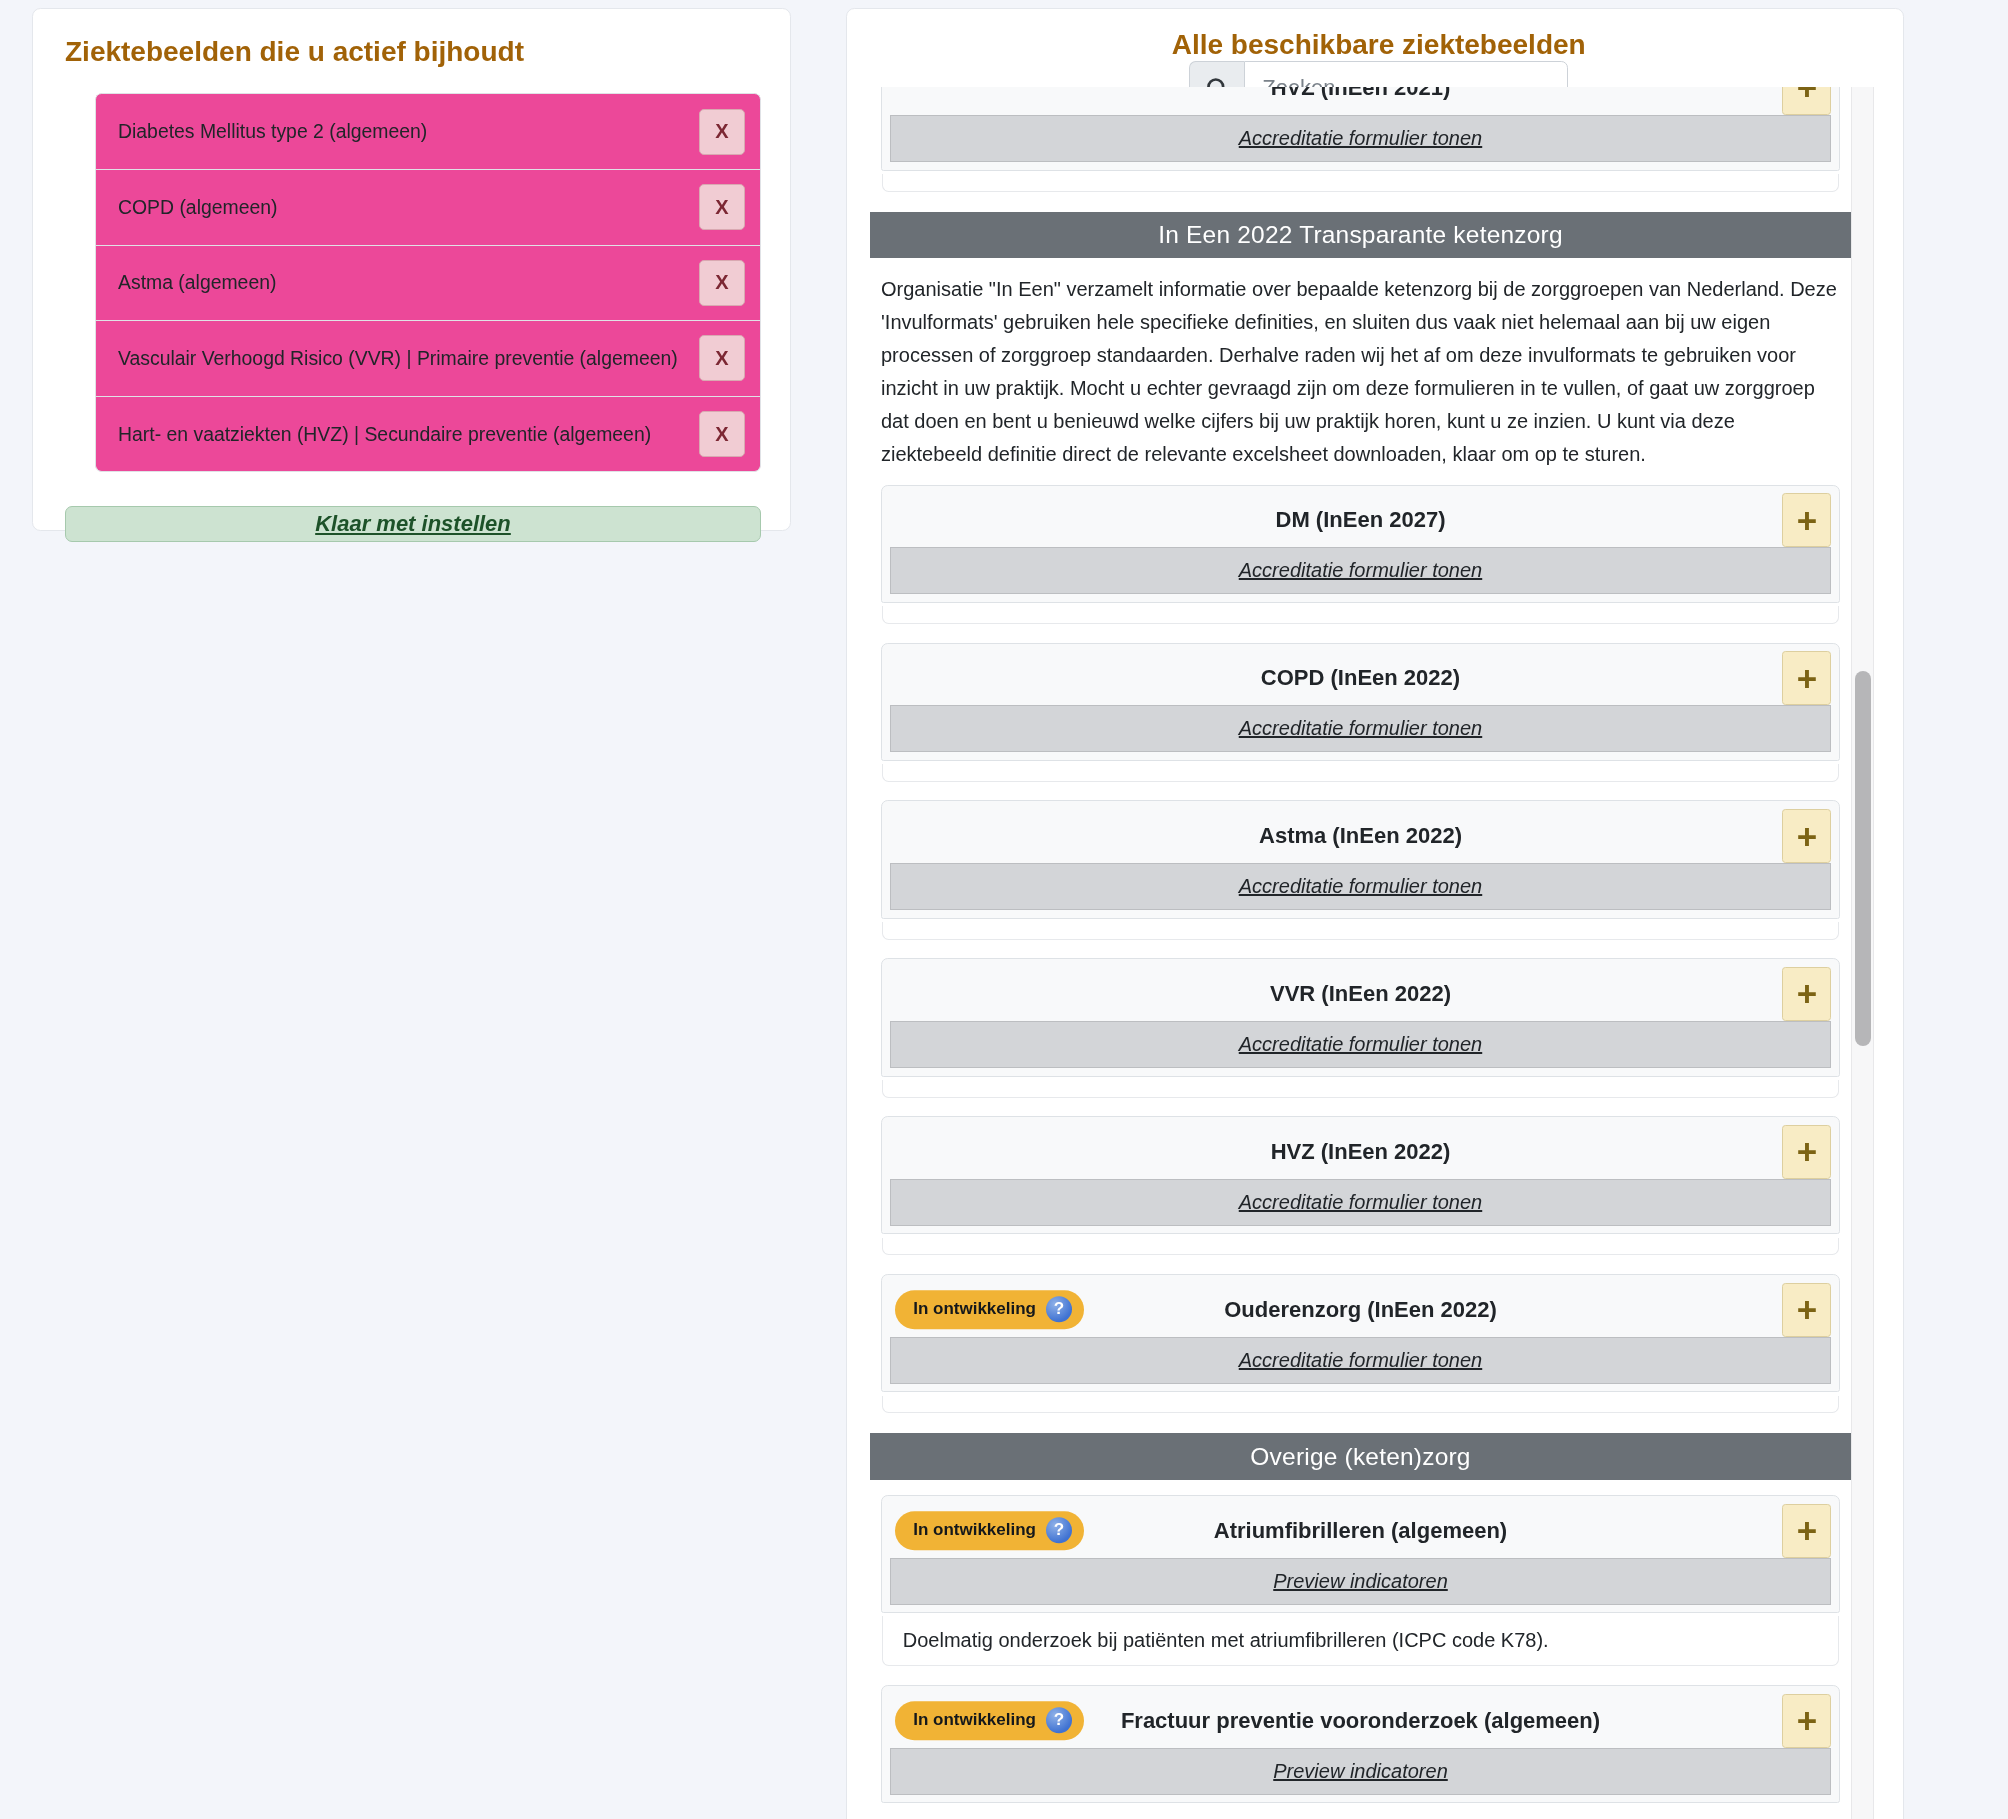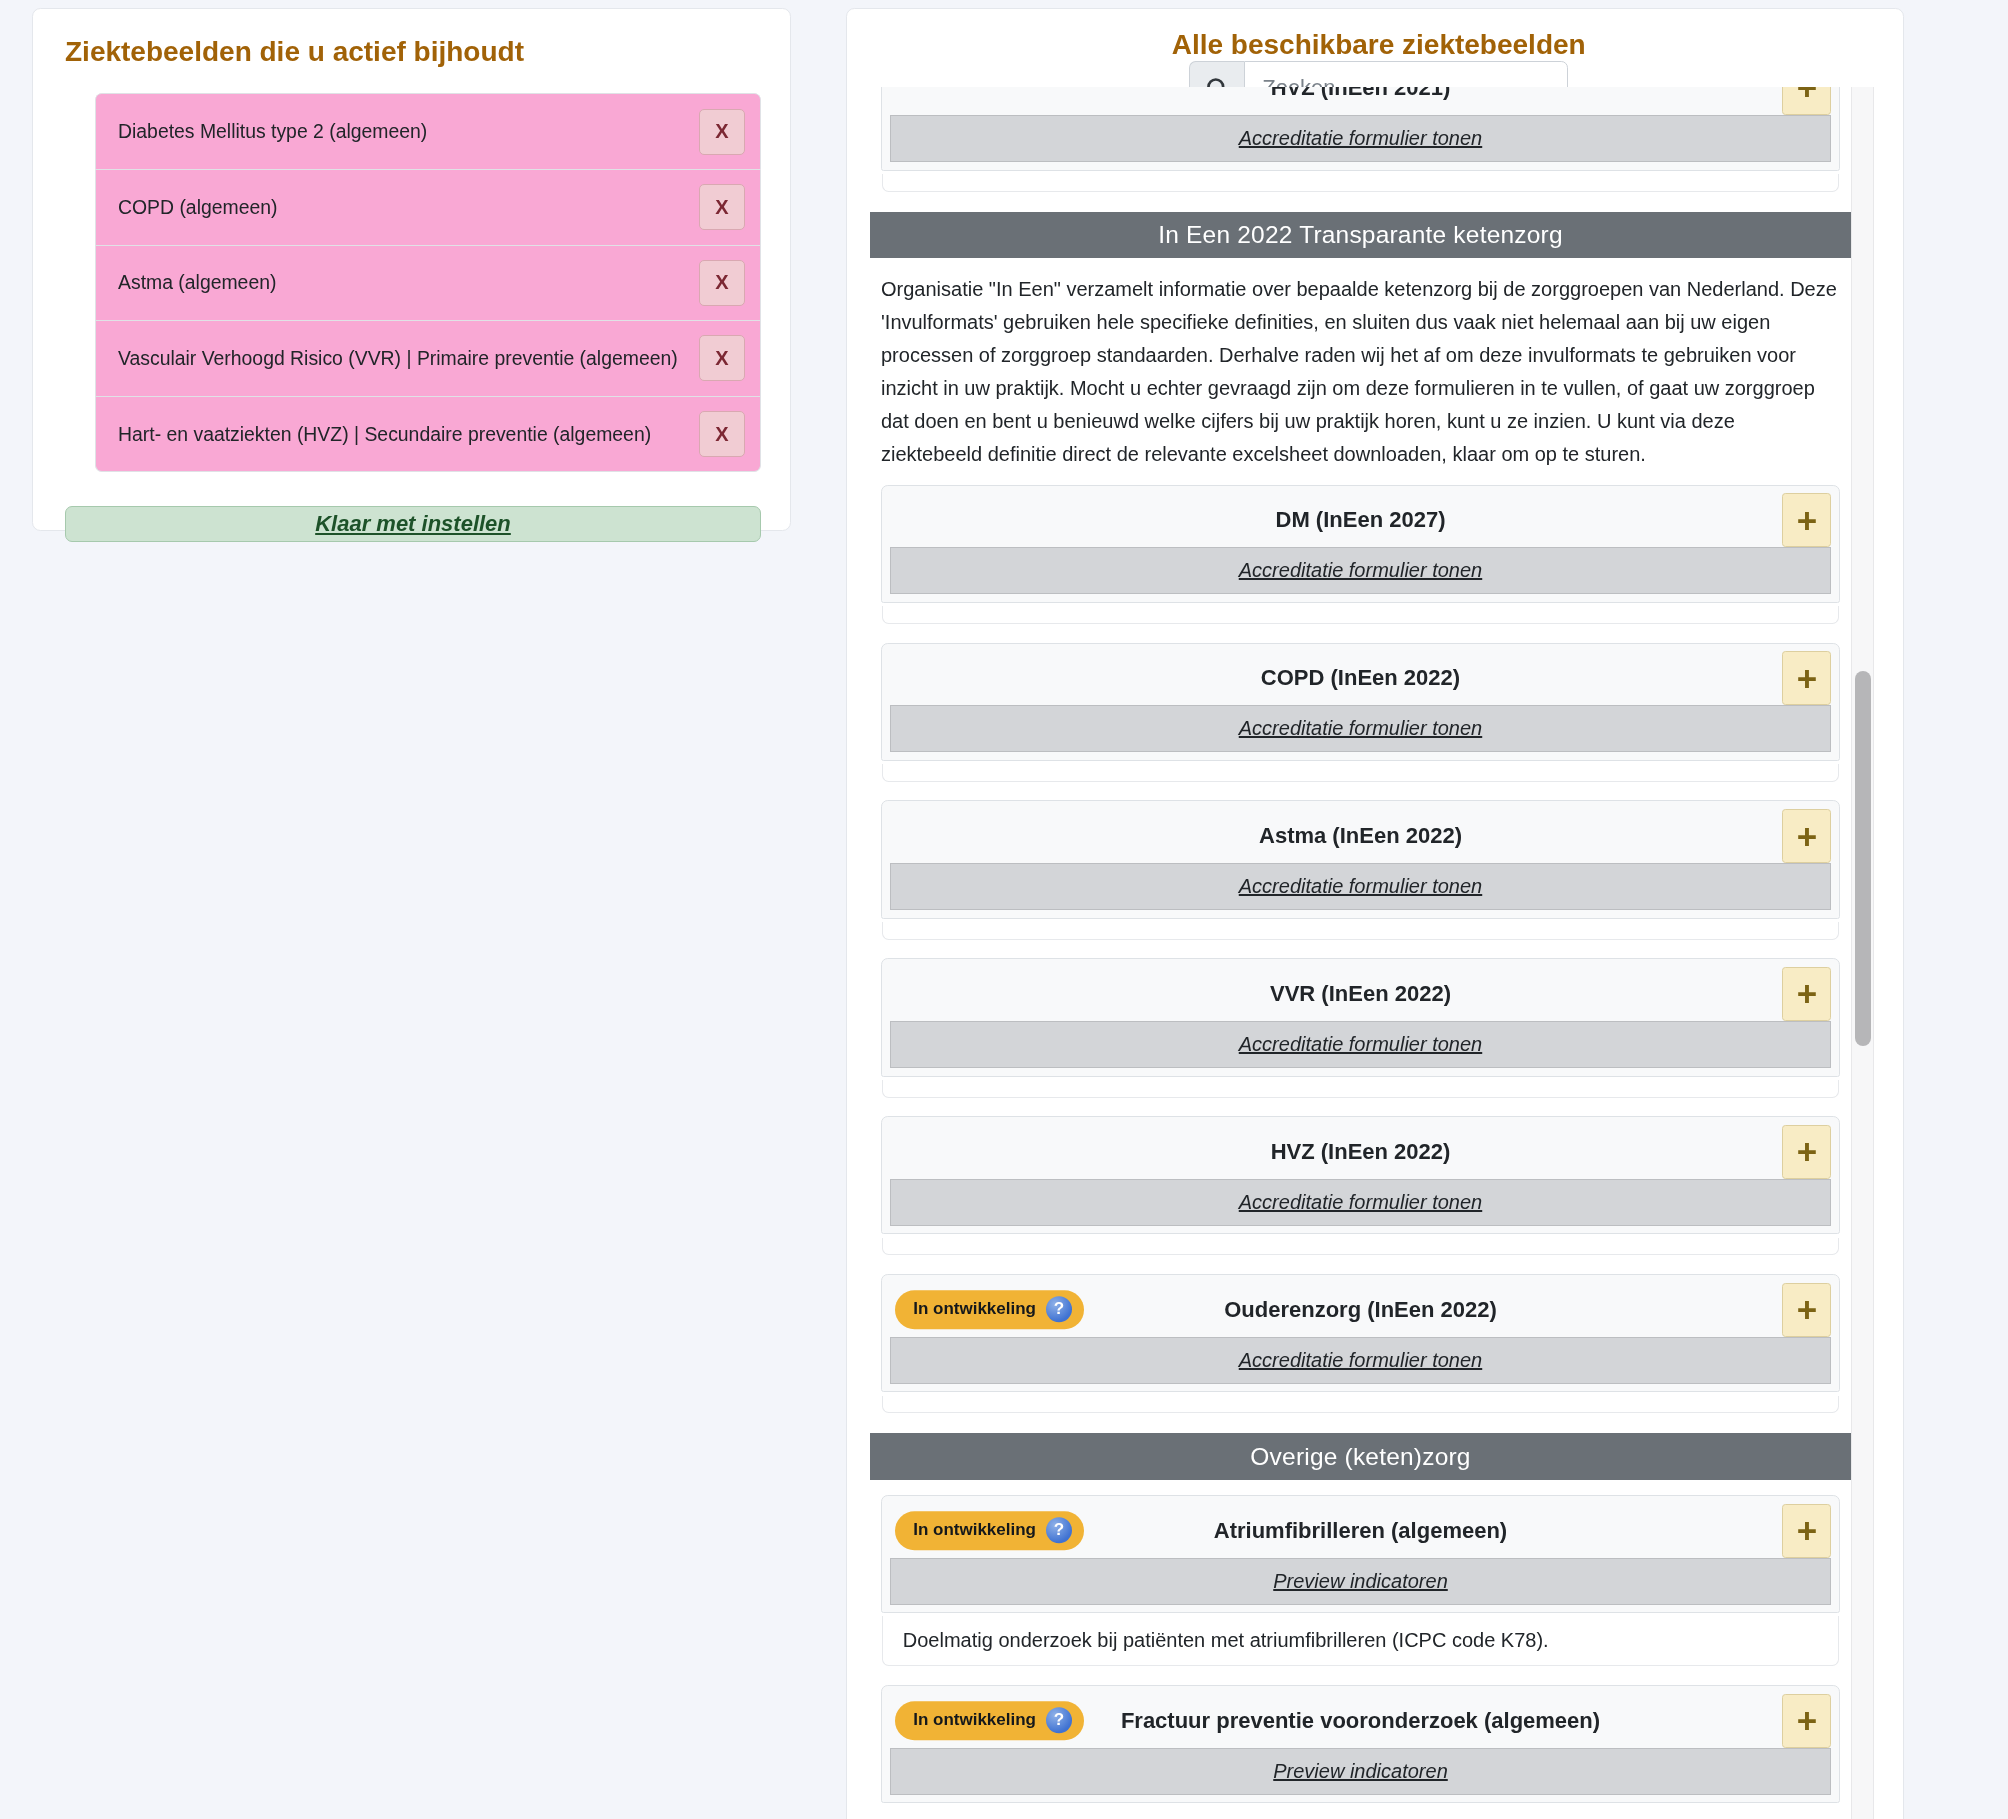--- a/index.html
+++ b/index.html
@@ -14,21 +14,21 @@
     position:absolute; background:#ffffff;
     border:1.7px solid #e4e7ec; border-radius:8.4px; box-sizing:border-box;
   }
 
   
   .left-panel { left:32px; top:8.4px; width:759px; height:523px; padding:22px 29px 0 32px; }
   .panel-title { margin:5px 0 0 0; font-size:28px; font-weight:bold; color:#a16207; }
   .active-list { margin:25px 0 0 30px; }
   .active-row {
     display:flex; align-items:center; justify-content:space-between; gap:13.5px;
-    background:#f9a8d4; border:1.7px solid #e0e2e6; border-top-width:0;
+    background:#ec4899; border:1.7px solid #e0e2e6; border-top-width:0;
     padding:14.3px 15px 14.3px 22px; font-size:19.4px; line-height:27px;
   }
   .active-row:first-child { border-top-width:1.7px; border-radius:6.7px 6.7px 0 0; }
   .active-row:last-child { border-radius:0 0 6.7px 6.7px; }
   .row-label { flex:1 1 auto; }
   .x-btn {
     flex:0 0 auto; width:46px; height:46px;
     background:#f1ccd3; border:1.7px solid #d9a8b1; border-radius:5px;
     color:#7c2733; font-weight:bold; font-size:20px; font-family:inherit;
     display:flex; align-items:center; justify-content:center; cursor:pointer;

